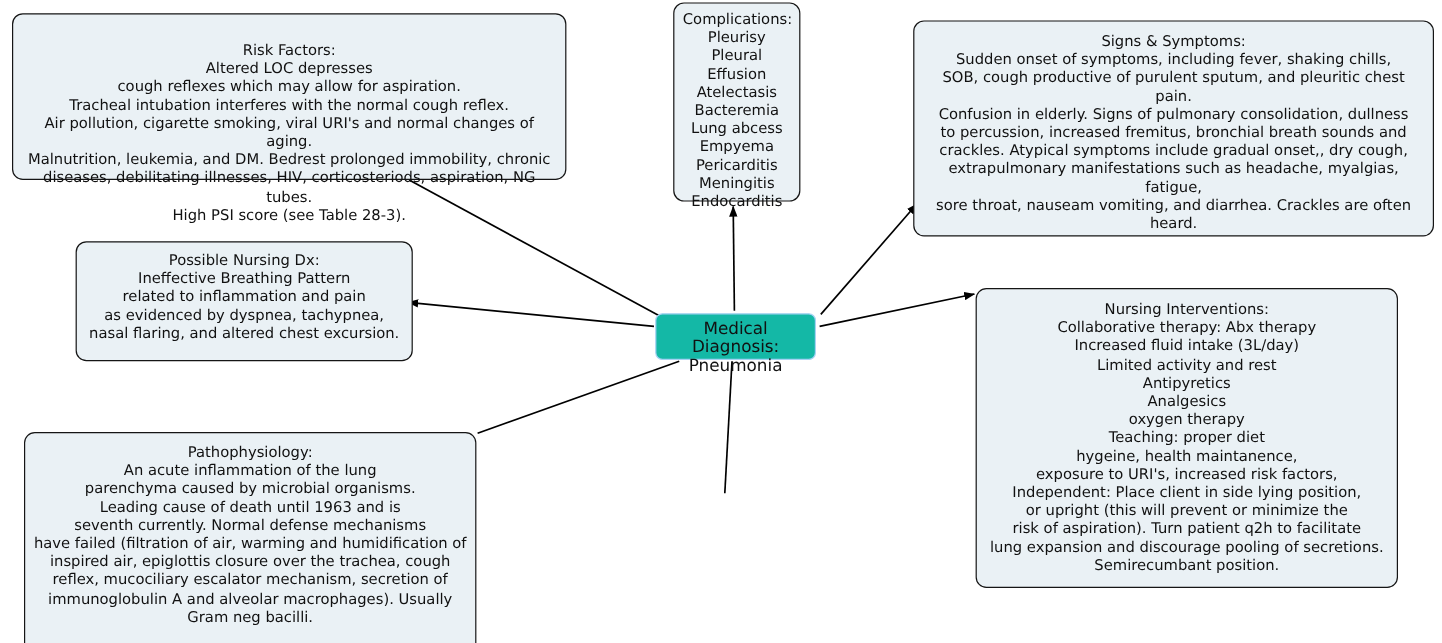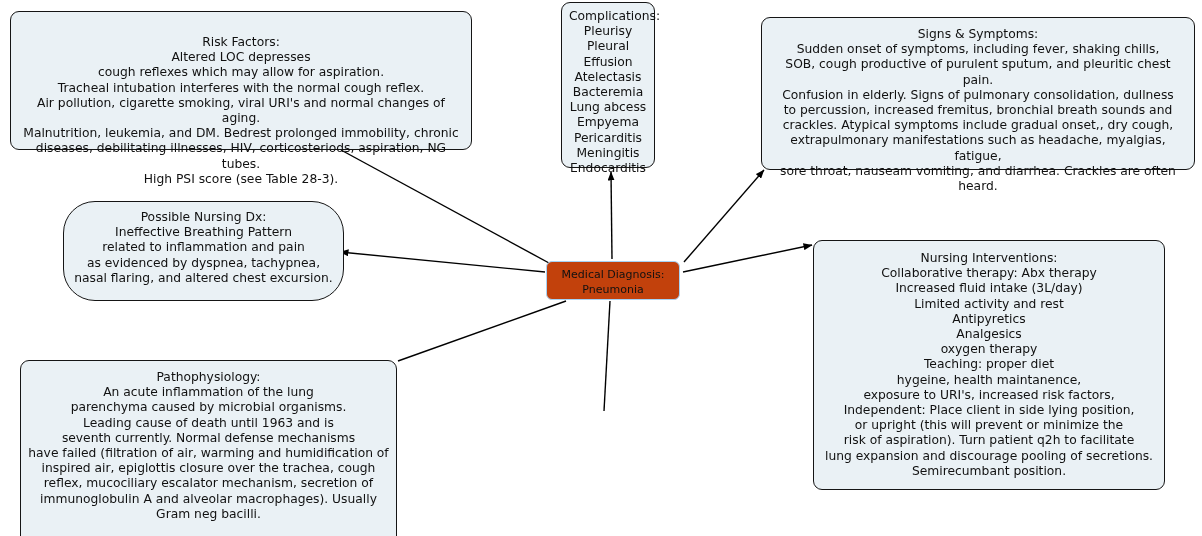--- a/index.html
+++ b/index.html
@@ -36,35 +36,35 @@
     font-size: 12.3px;
     line-height: 15.2px;
     text-align: center;
     padding: 6px 7px;
     white-space: pre-line;
     z-index: 2;
   }
   .node-center {
     position: absolute;
     box-sizing: border-box;
-    background: #c2410c;
+    background: #14b8a6;
     border: 1px solid #a6d2f4;
     border-radius: 6px;
     color: #111111;
-    font-size: 11px;
+    font-size: 14px;
     line-height: 15.4px;
     text-align: center;
     padding: 5px 9px;
     white-space: pre-line;
     z-index: 3;
   }
   #risk-factors     { left: 10px;  top: 11px;  width: 462px;  height: 139px; padding-top: 23px; }
-  #complications    { left: 561px; top: 2px;   width: 94px;  height: 166px; padding-top: 6px; }
-  #signs-symptoms   { left: 761px; top: 17px;  width: 434px;  height: 153px; padding-top: 9px; }
-  #nursing-dx       { left: 63px;  top: 201px; width: 281px;  height: 100px; padding-top: 8px; border-radius: 32px; }
+  #complications    { left: 561px; top: 2px;   width: 106px;  height: 166px; padding-top: 6px; }
+  #signs-symptoms   { left: 761px; top: 17px;  width: 434px;  height: 180px; padding-top: 9px; }
+  #nursing-dx       { left: 63px;  top: 201px; width: 281px;  height: 100px; padding-top: 8px; }
   #nursing-interv   { left: 813px; top: 240px; width: 352px;  height: 250px; padding-top: 10px; }
   #pathophysiology  { left: 20px;  top: 360px; width: 377px;  height: 213px; padding-top: 9px; }
   #diagnostics      { left: 461px; top: 411px; width: 289px;  height: 78px;  padding-top: 8px; }
   #center-node      { left: 546px; top: 261px; width: 134px;  height: 39px; }
 </style>
 </head>
 <body>
 
 <div id="canvas">
 

